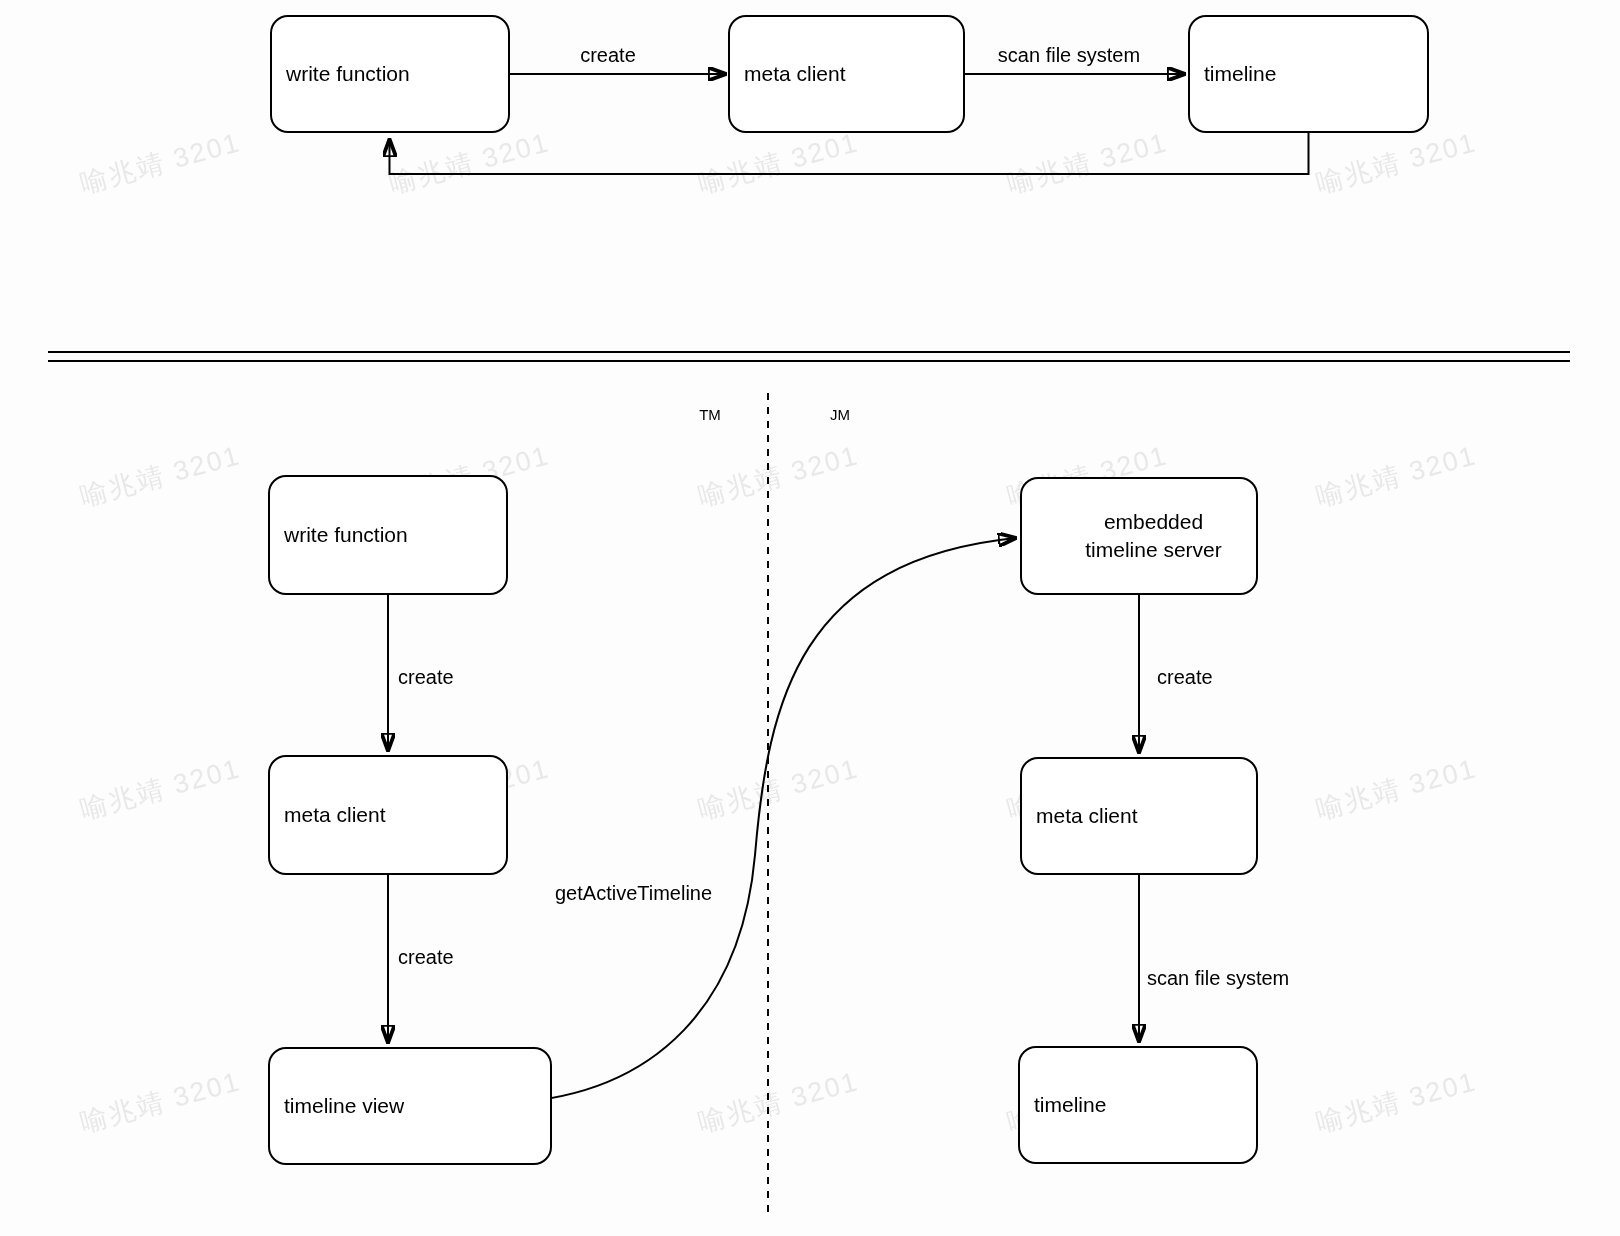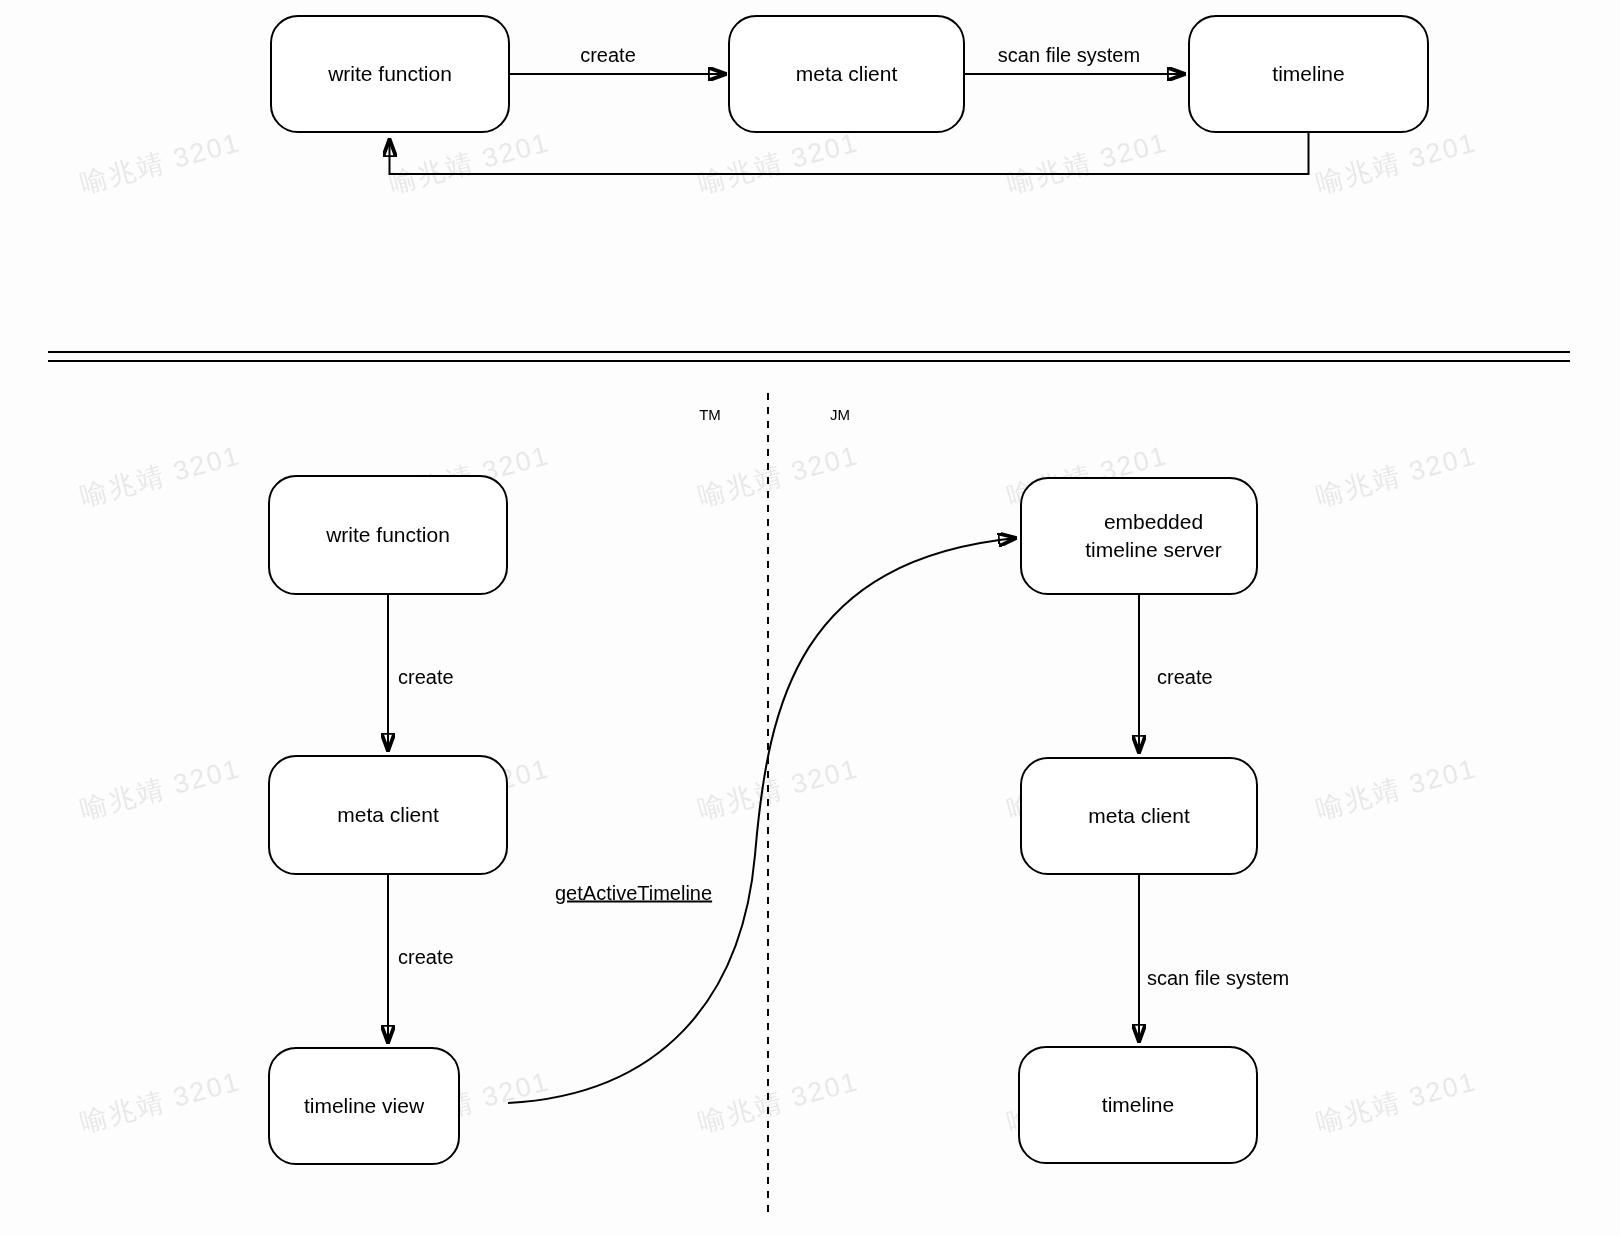--- a/index.html
+++ b/index.html
@@ -53,24 +53,23 @@
   }
   svg.connectors .dashed {
     stroke-dasharray: 7 7;
   }
   
   .node {
     position: absolute;
     box-sizing: border-box;
     background: #fff;
     border: 2px solid #000;
-    border-radius: 28px;
+    border-radius: 18px;
     display: flex;
     align-items: center;
-    justify-content: center;
     text-align: center;
     font-size: 21px;
     line-height: 1.35;
     padding: 6px 14px;
   }
   
   .edge-label {
     position: absolute;
     font-size: 20px;
     white-space: nowrap;
@@ -196,35 +195,35 @@
 
   <span class="lane-label" style="left:710px; top:414px;">TM</span>
   <span class="lane-label" style="left:840px; top:414px;">JM</span>
 
   <div class="node" style="left:268px; top:475px; width:240px; height:120px;">
     <span>write function</span>
   </div>
   <div class="node" style="left:268px; top:755px; width:240px; height:120px;">
     <span>meta client</span>
   </div>
-  <div class="node" style="left:268px; top:1047px; width:192px; height:118px;">
+  <div class="node" style="left:268px; top:1047px; width:284px; height:118px;">
     <span>timeline view</span>
   </div>
 
   <span class="edge-label left-anchor" style="left:398px; top:677px;">create</span>
   <span class="edge-label left-anchor" style="left:398px; top:957px;">create</span>
 
   <div class="node" style="left:1020px; top:477px; width:238px; height:118px;padding-left:43px;">
     <span>embedded timeline server</span>
   </div>
   <div class="node" style="left:1020px; top:757px; width:238px; height:118px;">
     <span>meta client</span>
   </div>
   <div class="node" style="left:1018px; top:1046px; width:240px; height:118px;">
     <span>timeline</span>
   </div>
 
   <span class="edge-label left-anchor" style="left:1157px; top:677px;">create</span>
   <span class="edge-label left-anchor" style="left:1147px; top:978px;">scan file system</span>
 
-  <span class="edge-label left-anchor" style="left:555px; top:893px;text-decoration:underline;">getActiveTimeline</span>
+  <span class="edge-label left-anchor" style="left:555px; top:893px;">getActiveTimeline</span>
 
 </div>
 
 </body></html>

